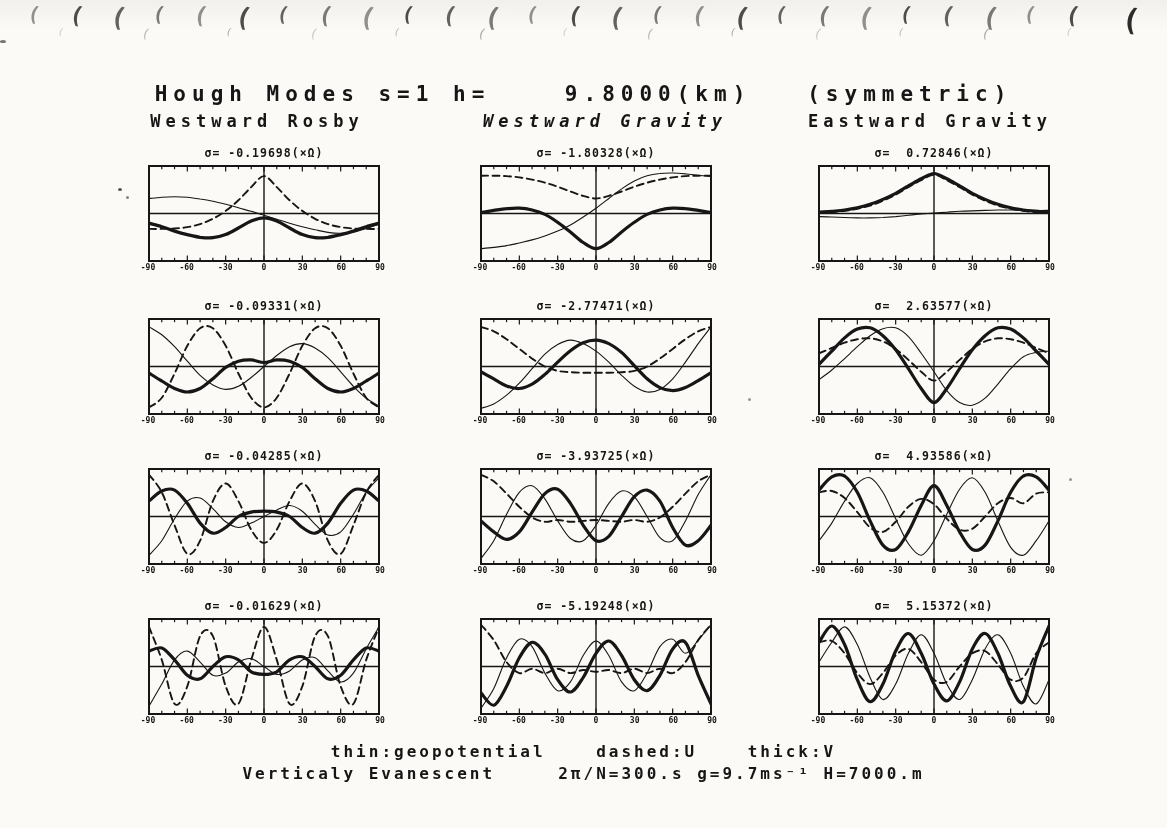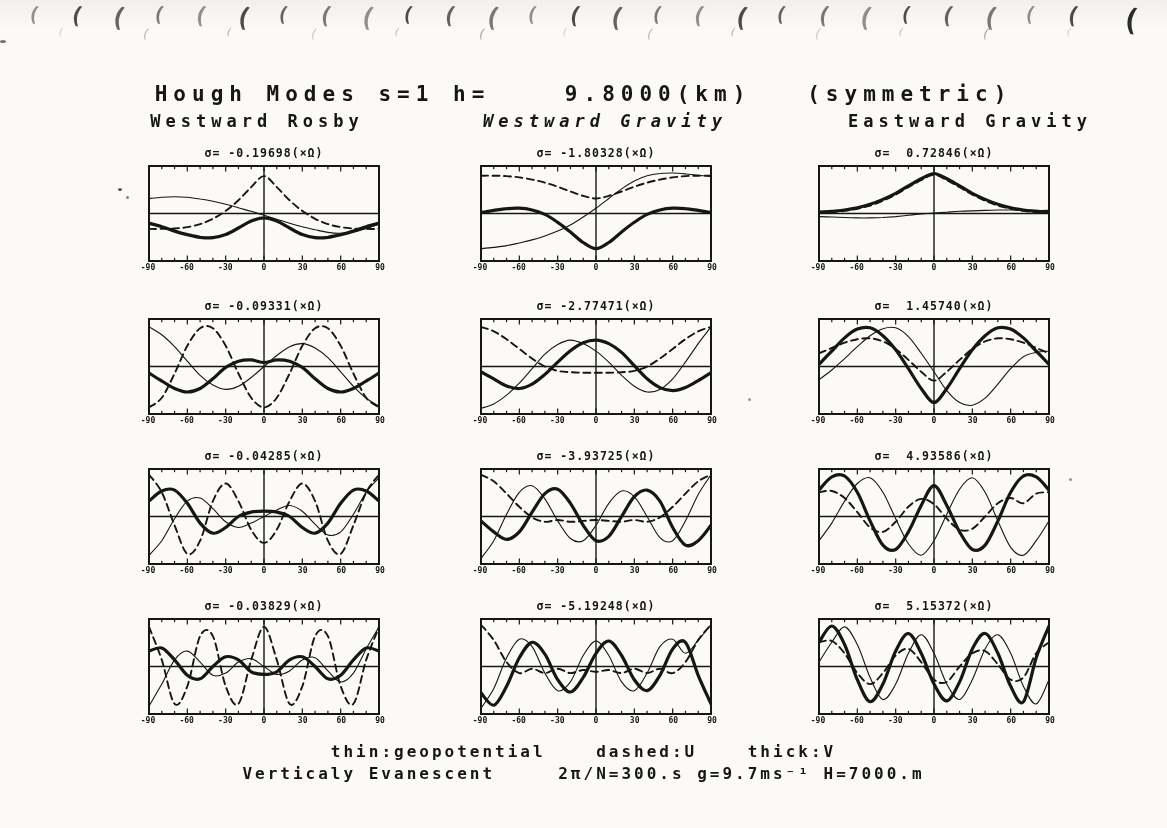--- a/index.html
+++ b/index.html
@@ -15,21 +15,21 @@
     transform:rotate(12deg);user-select:none;}
   .ring2{position:absolute;top:26px;color:#6a6a6a;transform:rotate(18deg);user-select:none;}
   #corner-mark{position:absolute;left:1122px;top:2px;font-size:30px;font-weight:bold;
     color:#2c2c2c;transform:rotate(8deg);}
   #title{position:absolute;left:0;top:82px;width:1167px;text-align:center;
     font-size:21px;font-weight:bold;letter-spacing:6px;white-space:pre;}
   .col-head{position:absolute;top:111px;width:360px;text-align:center;
     font-size:17px;font-weight:bold;letter-spacing:5px;white-space:pre;}
   #col-head-0{left:77px;}
   #col-head-1{left:425px;font-style:italic;}
-  #col-head-2{left:790px;}
+  #col-head-2{left:750px;}
   .panel{position:absolute;width:232px;}
   .sigma{position:absolute;left:0;top:-19px;width:232px;text-align:center;
     font-size:11.5px;font-weight:bold;letter-spacing:1px;white-space:pre;}
   .plot{position:absolute;left:0;top:0;}
   .xticks{position:absolute;left:0;top:98px;width:232px;height:12px;}
   .xticks span{position:absolute;transform:translateX(-50%);
     font-size:8px;font-weight:bold;letter-spacing:0px;}
   #footer-legend{position:absolute;left:0;top:742px;width:1167px;text-align:center;
     font-size:16px;font-weight:bold;letter-spacing:3px;white-space:pre;}
   #footer-caption{position:absolute;left:0;top:764px;width:1167px;text-align:center;
@@ -393,21 +393,21 @@
         <span style="left: 16.6667%;">-60</span>
         <span style="left: 33.3333%;">-30</span>
         <span style="left: 50%;">0</span>
         <span style="left: 66.6667%;">30</span>
         <span style="left: 83.3333%;">60</span>
         <span style="left: 100%;">90</span>
       </div>
   </div>
 
   <div class="panel" style="left: 818px; top: 318px;">
-    <div class="sigma">σ=  1.45740(×Ω)</div>
+    <div class="sigma">σ=  2.63577(×Ω)</div>
     <svg class="plot" width="232" height="97" viewBox="0 0 232 97">
         <defs>
           <clipPath id="clip5">
             <rect x="2" y="2" width="228" height="93"></rect>
           </clipPath>
         </defs>
         <rect x="1" y="1" width="230" height="95" fill="none" stroke="#161616" stroke-width="2"></rect>
         <line x1="116" y1="1" x2="116" y2="96" stroke="#161616" stroke-width="1.4"></line>
         <line x1="1" y1="48.5" x2="231" y2="48.5" stroke="#161616" stroke-width="1.4"></line>
         <line x1="13.777777777777777" y1="1" x2="13.777777777777777" y2="4.2" stroke="#161616" stroke-width="1.2"></line>
@@ -641,21 +641,21 @@
         <span style="left: 16.6667%;">-60</span>
         <span style="left: 33.3333%;">-30</span>
         <span style="left: 50%;">0</span>
         <span style="left: 66.6667%;">30</span>
         <span style="left: 83.3333%;">60</span>
         <span style="left: 100%;">90</span>
       </div>
   </div>
 
   <div class="panel" style="left: 148px; top: 618px;">
-    <div class="sigma">σ= -0.03829(×Ω)</div>
+    <div class="sigma">σ= -0.01629(×Ω)</div>
     <svg class="plot" width="232" height="97" viewBox="0 0 232 97">
         <defs>
           <clipPath id="clip9">
             <rect x="2" y="2" width="228" height="93"></rect>
           </clipPath>
         </defs>
         <rect x="1" y="1" width="230" height="95" fill="none" stroke="#161616" stroke-width="2"></rect>
         <line x1="116" y1="1" x2="116" y2="96" stroke="#161616" stroke-width="1.4"></line>
         <line x1="1" y1="48.5" x2="231" y2="48.5" stroke="#161616" stroke-width="1.4"></line>
         <line x1="13.777777777777777" y1="1" x2="13.777777777777777" y2="4.2" stroke="#161616" stroke-width="1.2"></line>

